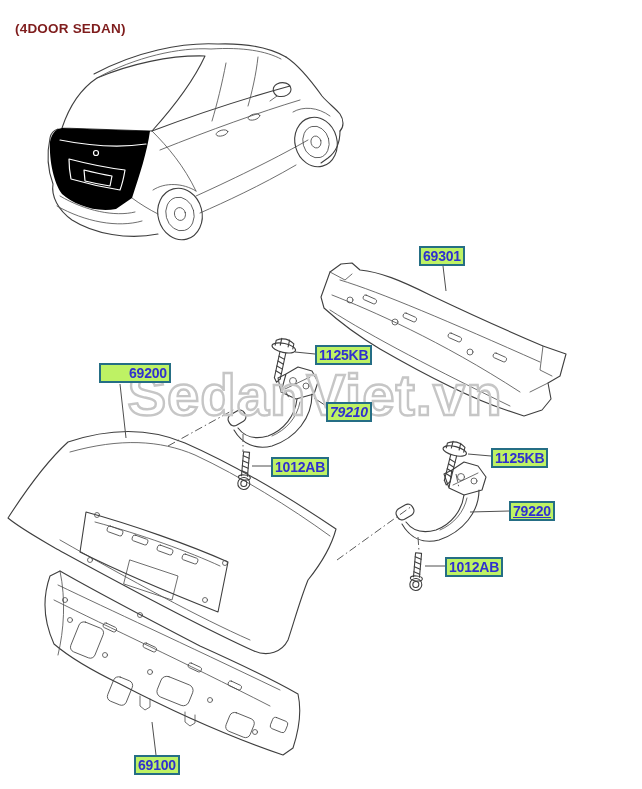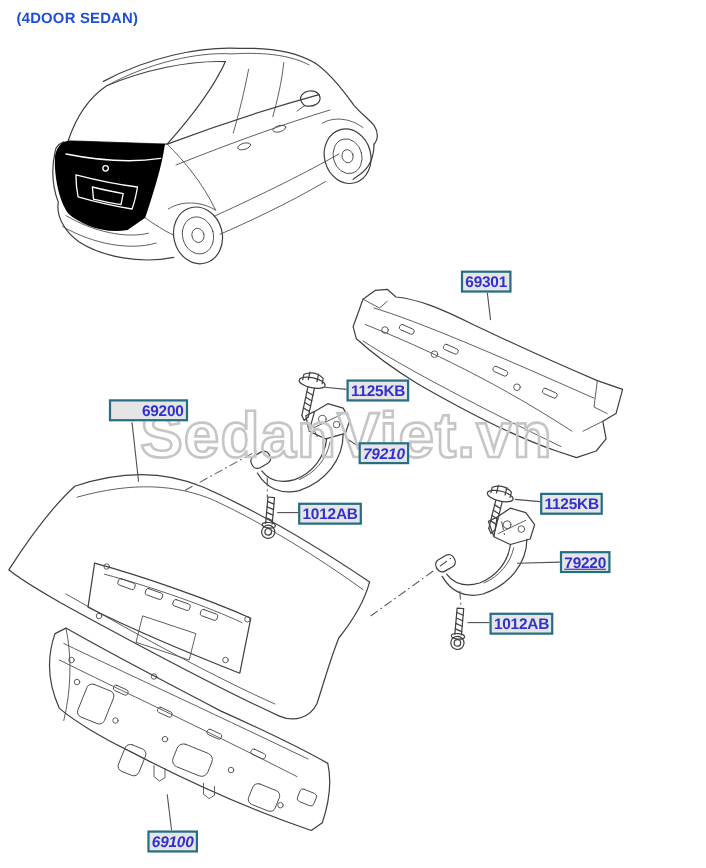--- a/index.html
+++ b/index.html
@@ -2,28 +2,28 @@
 <html><head>
 <meta charset="utf-8">
 <style>
   html,body{margin:0;padding:0;background:#ffffff;}
   .stage{
     position:relative;width:642px;height:789px;background:#ffffff;
     font-family:"Liberation Sans",sans-serif;overflow:hidden;
   }
   .stage svg{position:absolute;left:0;top:0;}
   .page-title{
-    position:absolute;left:15px;top:9px;
-    font:bold 13.5px "Liberation Sans",sans-serif;color:#1d4ed8;
+    position:absolute;left:15px;top:21px;
+    font:bold 13.5px "Liberation Sans",sans-serif;color:#7f1d1d;
     letter-spacing:0.2px;
   }
   .part-label{
     position:absolute;
     border:2px solid #256e85;
-    background:#e5e5e5;
+    background:#bef264;
     color:#3030cf;
     font:bold 14px/16px "Liberation Sans",sans-serif;
     letter-spacing:-0.2px;
     padding:0 2px;
     white-space:nowrap;
     cursor:pointer;
   }
   .art{fill:none;stroke:#3f3f3f;stroke-width:1.1;stroke-linecap:round;stroke-linejoin:round;}
   .artthin{fill:none;stroke:#4a4a4a;stroke-width:0.8;stroke-linecap:round;stroke-linejoin:round;}
   .fillblack{fill:#000000;stroke:none;}
@@ -245,15 +245,15 @@
   <div class="part-label" style="left:326px;top:402px;font-style:italic;">79210</div>
 
   <div class="part-label" style="left:271px;top:457px;">1012AB</div>
 
   <div class="part-label" style="left:491px;top:448px;">1125KB</div>
 
   <div class="part-label" style="left:509px;top:501px;text-decoration:underline;">79220</div>
 
   <div class="part-label" style="left:445px;top:557px;">1012AB</div>
 
-  <div class="part-label" style="left:134px;top:755px;font-style:italic;">69100</div>
+  <div class="part-label" style="left:134px;top:755px;">69100</div>
 
 </div>
 
 </body></html>

